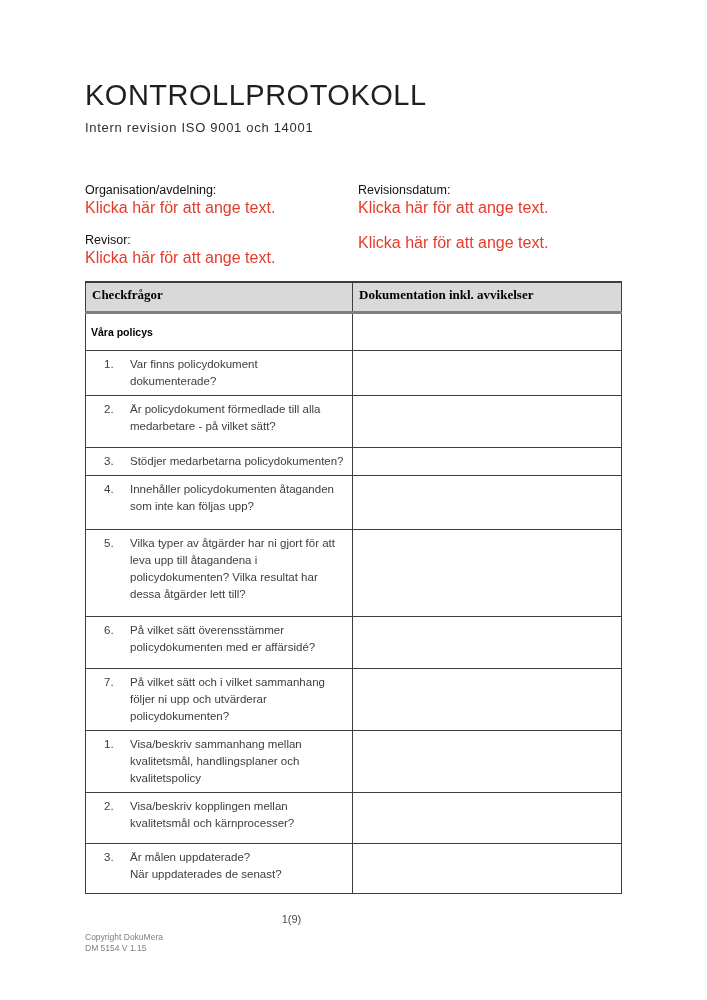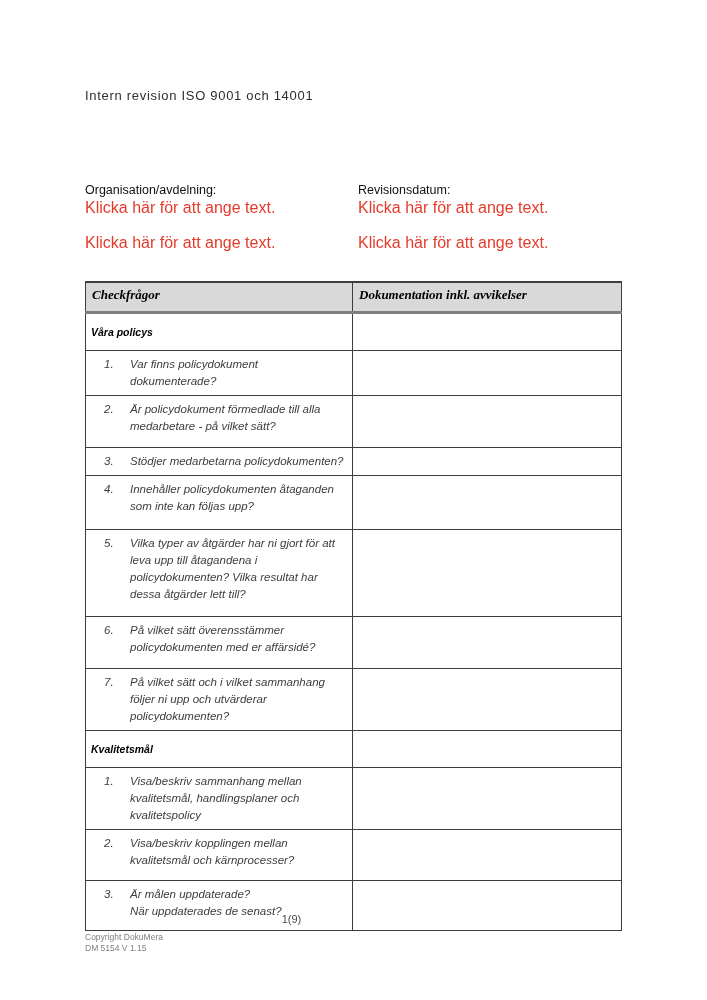--- a/index.html
+++ b/index.html
@@ -36,21 +36,20 @@
   .checklist {
     position: absolute; left: 85px; top: 281px; width: 537px;
     border-collapse: collapse;
     table-layout: fixed;
   }
   .checklist col.c1 { width: 267px; }
   .checklist td, .checklist th {
     border: 1px solid #3d3d3d;
     vertical-align: top;
     text-align: left;
-    font-style: italic;
   }
   .checklist tr.head th {
     height: 30px;
     background: #d9d9d9;
     border-top: 2px solid #3d3d3d;
     border-bottom: 3px solid #808080;
     font-family: "Liberation Serif", serif;
     font-size: 13px;
     font-weight: bold;
     color: #000;
@@ -93,33 +92,35 @@
   }
   .copyright {
     position: absolute; left: 85px; top: 932px;
     font-size: 8.5px; line-height: 11px; color: #7f7f7f;
   }
 </style>
 </head>
 <body>
 
 <div class="title-block">
+  <div class="doc-title">KONTROLLPROTOKOLL</div>
   <div class="doc-subtitle">Intern revision ISO 9001 och 14001</div>
 </div>
 
 <div class="fields">
   <div>
     <div class="field-label">Organisation/avdelning:</div>
     <div class="field-placeholder" style="color:#e53b2c">Klicka här för att ange text.</div>
   </div>
   <div>
     <div class="field-label">Revisionsdatum:</div>
     <div class="field-placeholder" style="color:#e53b2c">Klicka här för att ange text.</div>
   </div>
   <div>
+    <div class="field-label">Revisor:</div>
     <div class="field-placeholder" style="color:#e53b2c">Klicka här för att ange text.</div>
   </div>
   <div>
     <div class="field-placeholder" style="color:#e53b2c">Klicka här för att ange text.</div>
   </div>
 </div>
 
 <table class="checklist">
   <colgroup>
       <col class="c1">
@@ -193,24 +194,20 @@
   <tr class="q rh52">
     <td>
           <div class="qwrap">
             <span class="qnum">7.</span>
             <span class="qtext">På vilket sätt och i vilket sammanhang följer ni upp och utvärderar policydokumenten?</span>
           </div>
         </td>
     <td class="answer-cell"></td>
   </tr>
 
-  <tr class="section">
-    <td>Kvalitetsmål</td>
-    <td class="answer-cell"></td>
-  </tr>
 
   <tr class="q rh51">
     <td>
           <div class="qwrap">
             <span class="qnum">1.</span>
             <span class="qtext">Visa/beskriv sammanhang mellan kvalitetsmål, handlingsplaner och kvalitetspolicy</span>
           </div>
         </td>
     <td class="answer-cell"></td>
   </tr>

